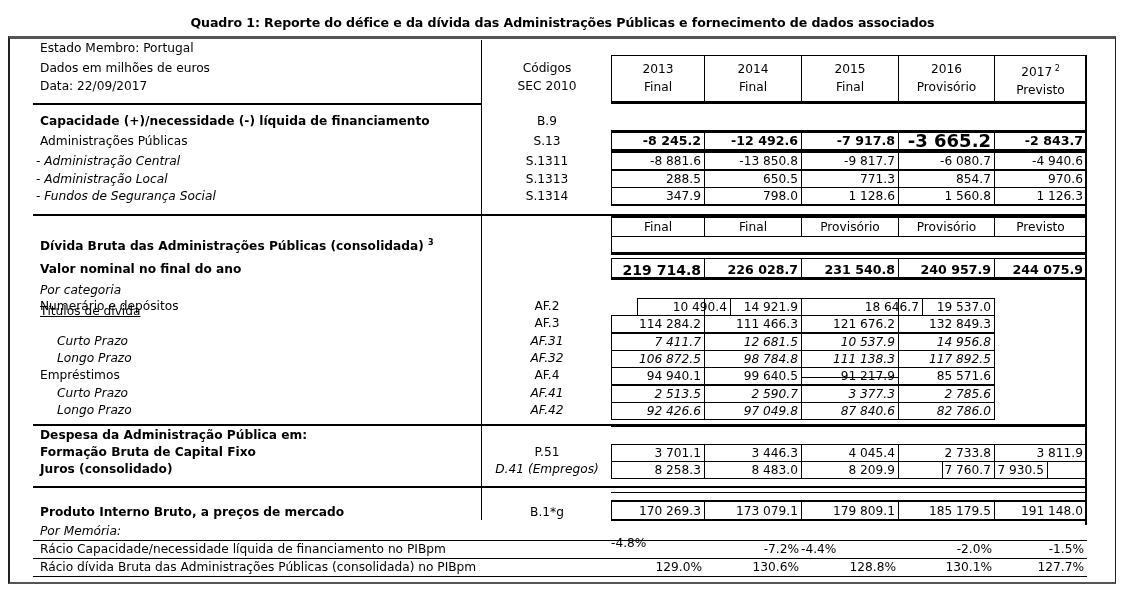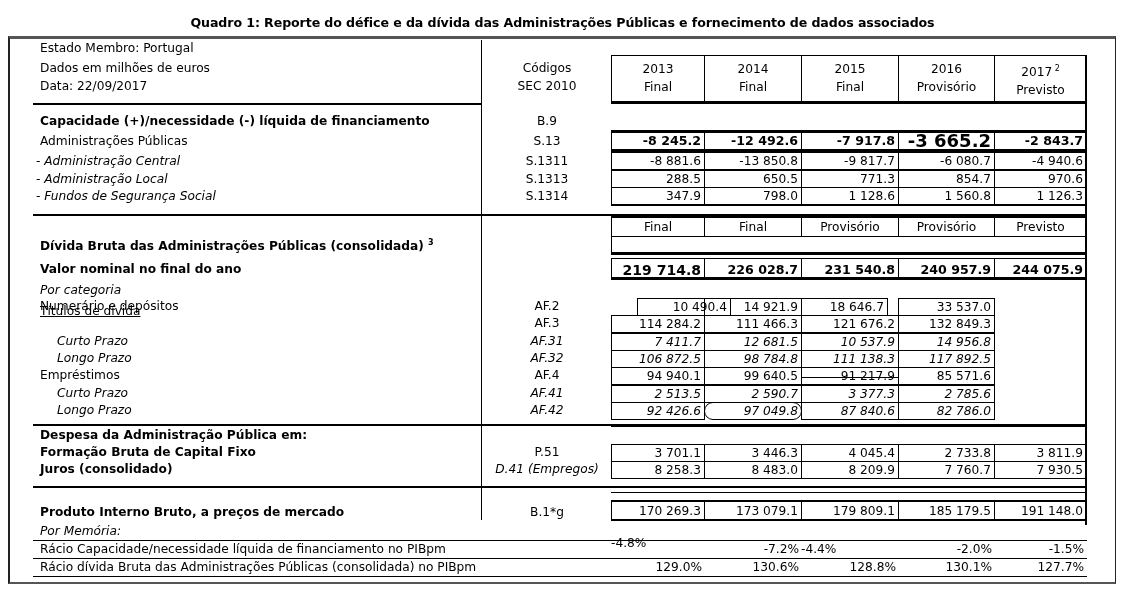--- a/index.html
+++ b/index.html
@@ -124,22 +124,22 @@
     <div class="cell bold" style="left: 801px; top: 258px; width: 98px; height: 22px; line-height: 22px; border-bottom: 3px solid rgb(0, 0, 0); font-size: 12.6px;">231 540.8</div>
     <div class="cell bold" style="left: 898px; top: 258px; width: 97px; height: 22px; line-height: 22px; border-bottom: 3px solid rgb(0, 0, 0); font-size: 12.6px;">240 957.9</div>
     <div class="cell bold" style="left: 994px; top: 258px; width: 93px; height: 22px; line-height: 22px; border-bottom: 3px solid rgb(0, 0, 0); font-size: 12.6px;">244 075.9</div>
   </div>
 <div class="abs lbl ital" style="top:283px;text-align:center;">Por categoria</div>
 <div id="debt-rows">
     <div class="abs" style="top: 299px; left: 40px;">Numerário e depósitos</div>
     <div class="abs code" style="top: 299px;">AF.2</div>
     <div class="cell" style="left: 611px; top: 298px; width: 94px; height: 18px; margin-left: 26px;">10 490.4</div>
     <div class="cell" style="left: 704px; top: 298px; width: 98px; height: 18px;">14 921.9</div>
-    <div class="cell" style="left: 801px; top: 298px; width: 87px; height: 18px;">18 646.7</div>
-    <div class="cell" style="left: 898px; top: 298px; width: 97px; height: 18px;">33 537.0</div>
+    <div class="cell" style="left: 801px; top: 298px; width: 122px; height: 18px;">18 646.7</div>
+    <div class="cell" style="left: 898px; top: 298px; width: 97px; height: 18px;">19 537.0</div>
     <div class="abs" style="top: 304px; left: 40px; text-decoration: underline;">Títulos de dívida</div>
     <div class="abs code" style="top: 316.3px;">AF.3</div>
     <div class="cell" style="left: 611px; top: 315.3px; width: 94px; height: 18px;">114 284.2</div>
     <div class="cell" style="left: 704px; top: 315.3px; width: 98px; height: 18px;">111 466.3</div>
     <div class="cell" style="left: 801px; top: 315.3px; width: 98px; height: 18px;">121 676.2</div>
     <div class="cell" style="left: 898px; top: 315.3px; width: 97px; height: 18px;">132 849.3</div>
     <div class="abs ital" style="top: 333.6px; left: 57px;">Curto Prazo</div>
     <div class="abs code ital" style="top: 333.6px;">AF.31</div>
     <div class="cell ital" style="left: 611px; top: 332.6px; width: 94px; height: 18px;">7 411.7</div>
     <div class="cell ital" style="left: 704px; top: 332.6px; width: 98px; height: 18px;">12 681.5</div>
@@ -159,41 +159,41 @@
     <div class="cell" style="left: 898px; top: 367.2px; width: 97px; height: 18px;">85 571.6</div>
     <div class="abs ital" style="top: 385.5px; left: 57px;">Curto Prazo</div>
     <div class="abs code ital" style="top: 385.5px;">AF.41</div>
     <div class="cell ital" style="left: 611px; top: 384.5px; width: 94px; height: 18px;">2 513.5</div>
     <div class="cell ital" style="left: 704px; top: 384.5px; width: 98px; height: 18px;">2 590.7</div>
     <div class="cell ital" style="left: 801px; top: 384.5px; width: 98px; height: 18px;">3 377.3</div>
     <div class="cell ital" style="left: 898px; top: 384.5px; width: 97px; height: 18px;">2 785.6</div>
     <div class="abs ital" style="top: 402.8px; left: 57px;">Longo Prazo</div>
     <div class="abs code ital" style="top: 402.8px;">AF.42</div>
     <div class="cell ital" style="left: 611px; top: 401.8px; width: 94px; height: 18px;">92 426.6</div>
-    <div class="cell ital" style="left: 704px; top: 401.8px; width: 98px; height: 18px; border-radius: 9px;">97 049.8</div>
+    <div class="cell ital" style="left: 704px; top: 401.8px; width: 98px; height: 18px;">97 049.8</div>
     <div class="cell ital" style="left: 801px; top: 401.8px; width: 98px; height: 18px;">87 840.6</div>
     <div class="cell ital" style="left: 898px; top: 401.8px; width: 97px; height: 18px;">82 786.0</div>
   </div>
 
 <div class="abs lbl bold" style="top:428px;">Despesa da Administração Pública em:</div>
 <div id="expenditure-rows">
     <div class="abs lbl bold" style="top: 445px;">Formação Bruta de Capital Fixo</div>
     <div class="abs code" style="top: 445px;">P.51</div>
     <div class="cell" style="left: 611px; top: 444px; width: 94px; height: 18px;">3 701.1</div>
     <div class="cell" style="left: 704px; top: 444px; width: 98px; height: 18px;">3 446.3</div>
     <div class="cell" style="left: 801px; top: 444px; width: 98px; height: 18px;">4 045.4</div>
     <div class="cell" style="left: 898px; top: 444px; width: 97px; height: 18px;">2 733.8</div>
     <div class="cell" style="left: 994px; top: 444px; width: 93px; height: 18px;">3 811.9</div>
     <div class="abs lbl bold" style="top: 462px;">Juros (consolidado)</div>
     <div class="abs code ital" style="top: 462px;">D.41 (Empregos)</div>
     <div class="cell" style="left: 611px; top: 461px; width: 94px; height: 18px;">8 258.3</div>
     <div class="cell" style="left: 704px; top: 461px; width: 98px; height: 18px;">8 483.0</div>
     <div class="cell" style="left: 801px; top: 461px; width: 98px; height: 18px;">8 209.9</div>
     <div class="cell" style="left: 898px; top: 461px; width: 97px; height: 18px;">7 760.7</div>
-    <div class="cell" style="left: 994px; top: 461px; width: 93px; height: 18px; text-align: right;">7 930.5</div>
+    <div class="cell" style="left: 942px; top: 461px; width: 106px; height: 18px; text-align: right;">7 930.5</div>
   </div>
 <div class="hline" style="left:611px;top:426px;width:476px;height:1px;"></div>
 <div class="hline" style="left:611px;top:478px;width:476px;height:1px;"></div>
 <div class="hline" style="left:611px;top:492px;width:476px;height:1px;"></div>
 <div class="hline" style="left:611px;top:500px;width:476px;height:2px;"></div>
 
 <div class="abs lbl bold" style="top:505px;">Produto Interno Bruto, a preços de mercado</div>
 <div class="abs code" style="top:505px;">B.1*g</div>
 <div id="gdp-values">
     <div class="cell" style="left: 611px; top: 501px; width: 94px; height: 20px; line-height: 19px; border-bottom: 2px solid rgb(0, 0, 0);">170 269.3</div>

